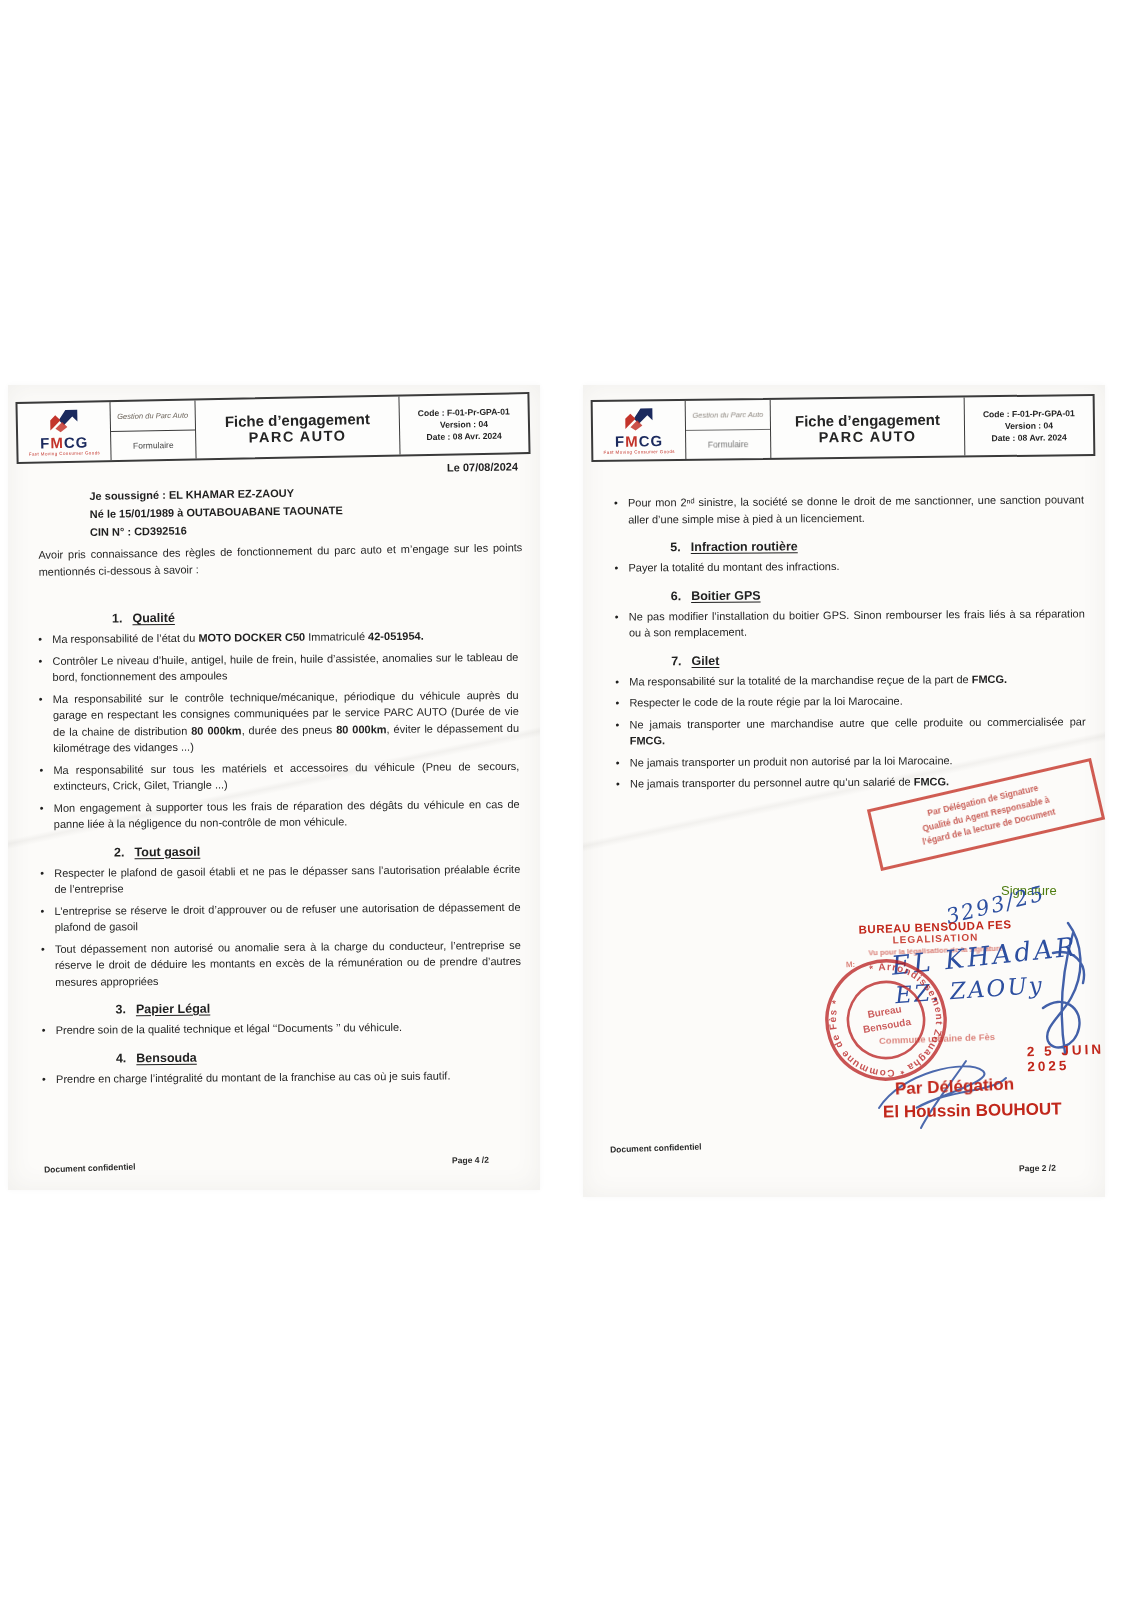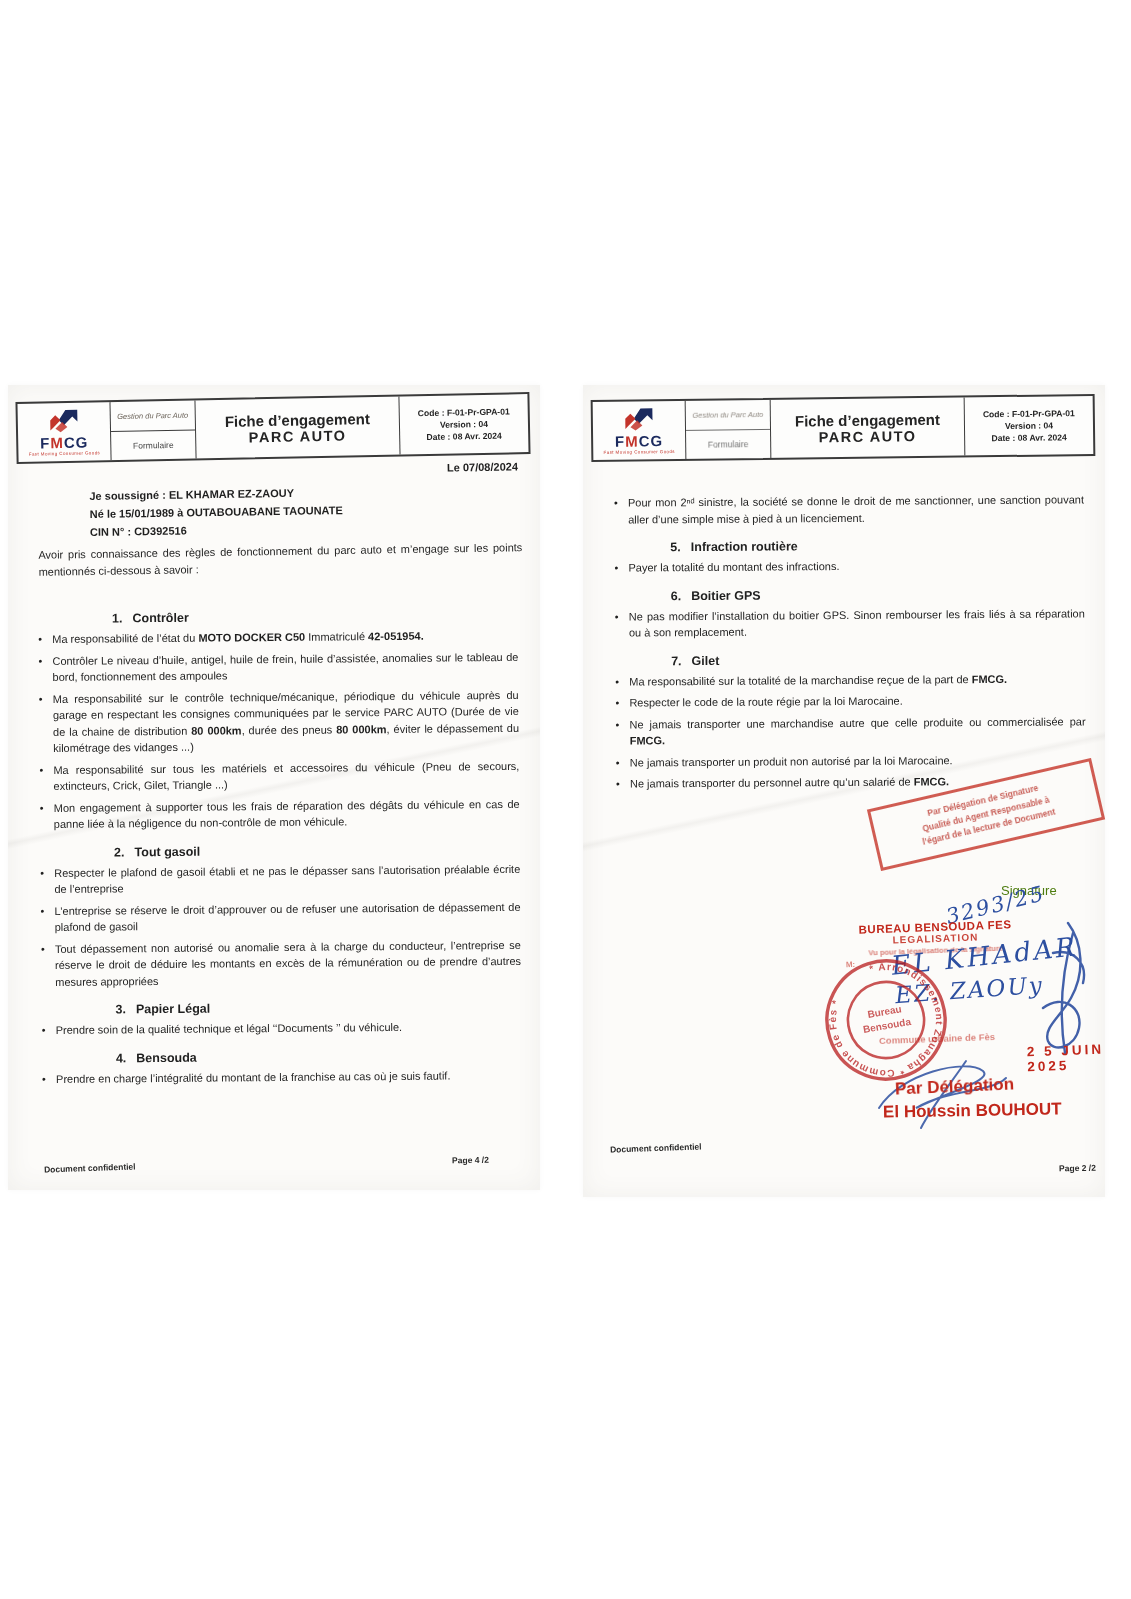--- a/index.html
+++ b/index.html
@@ -48,33 +48,33 @@
   .intro .iline{font-size:11px;font-weight:700;margin-left:52px;margin-bottom:6px;}
   .intro .ipara{font-size:11px;font-weight:500;margin-top:8px;text-align:justify;line-height:1.5;}
 
   
   .sections{position:absolute;left:30px;right:20px;}
   #p1-sections{top:212px;transform:rotate(-0.5deg);}
   #p2-sections{top:108px;transform:rotate(-0.4deg);}
   .sec-head{margin:13px 0 5px 76px;font-size:12.5px;font-weight:700;}
   #p2-sections .sec-head{margin-left:58px;}
   .sec-num{margin-right:10px;}
-  .sec-title{text-underline-offset:2px;}
+  .sec-title{text-decoration:underline;text-underline-offset:2px;}
   .blist{margin:0;}
   .bitem{position:relative;padding-left:16px;margin-bottom:5px;font-size:11px;font-weight:500;line-height:1.5;text-align:justify;}
   .bdot{position:absolute;left:2px;top:0;font-size:11px;}
   .b{font-weight:700;}
 
   
   .foot-left{position:absolute;font-size:8.5px;font-weight:700;color:#2a2a2a;}
   .foot-right{position:absolute;font-size:8.5px;font-weight:700;color:#2a2a2a;}
   #page1 .foot-left{left:36px;top:778px;transform:rotate(-2deg);}
   #page1 .foot-right{left:444px;top:770px;transform:rotate(-1deg);}
   #page2 .foot-left{left:27px;top:758px;transform:rotate(-2deg);}
-  #page2 .foot-right{left:436px;top:778px;transform:rotate(-1deg);margin-left:40px;}
+  #page2 .foot-right{left:436px;top:778px;transform:rotate(-1deg);}
 
   
   .stamp-red{color:#c1271b;}
   .delegation-box{
     position:absolute;left:288px;top:398px;width:212px;padding:8px 6px;
     border:3.5px solid rgba(193,39,27,.75);transform:rotate(-13deg);
     text-align:center;color:rgba(180,35,25,.72);filter:blur(.4px);
   }
   .delegation-box div{font-size:8.5px;font-weight:700;line-height:1.6;}
   .signature-label{position:absolute;left:418px;top:498px;font-size:13px;font-weight:400;color:#4d7c0f;}
@@ -128,21 +128,21 @@
   <div class="date-line">Le 07/08/2024</div>
 
   <div class="intro">
     <div class="iline">Je soussigné : EL KHAMAR EZ-ZAOUY</div>
     <div class="iline">Né le 15/01/1989 à OUTABOUABANE TAOUNATE</div>
     <div class="iline">CIN N° : CD392516</div>
     <div class="ipara">Avoir pris connaissance des règles de fonctionnement du parc auto et m’engage sur les points mentionnés ci-dessous à savoir :</div>
   </div>
 
   <div class="sections" id="p1-sections">
-      <div class="sec-head"><span class="sec-num">1.</span><span class="sec-title">Contrôler</span></div>
+      <div class="sec-head"><span class="sec-num">1.</span><span class="sec-title">Qualité</span></div>
       <div class="blist">
         <div class="bitem"><span class="bdot">•</span><span class="btext"><span>Ma responsabilité de l’état du </span><span class="b">MOTO DOCKER C50</span><span> Immatriculé </span><span class="b">42-051954.</span></span></div>
         <div class="bitem"><span class="bdot">•</span><span class="btext"><span>Contrôler Le niveau d’huile, antigel, huile de frein, huile d’assistée, anomalies sur le tableau de bord, fonctionnement des ampoules</span></span></div>
         <div class="bitem"><span class="bdot">•</span><span class="btext"><span>Ma responsabilité sur le contrôle technique/mécanique, périodique du véhicule auprès du garage en respectant les consignes communiquées par le service PARC AUTO (Durée de vie de la chaine de distribution </span><span class="b">80 000km</span><span>, durée des pneus </span><span class="b">80 000km</span><span>, éviter le dépassement du kilométrage des vidanges ...)</span></span></div>
         <div class="bitem"><span class="bdot">•</span><span class="btext"><span>Ma responsabilité sur tous les matériels et accessoires du véhicule (Pneu de secours, extincteurs, Crick, Gilet, Triangle ...)</span></span></div>
         <div class="bitem"><span class="bdot">•</span><span class="btext"><span>Mon engagement à supporter tous les frais de réparation des dégâts du véhicule en cas de panne liée à la négligence du non-contrôle de mon véhicule.</span></span></div>
       </div>
       <div class="sec-head"><span class="sec-num">2.</span><span class="sec-title">Tout gasoil</span></div>
       <div class="blist">
         <div class="bitem"><span class="bdot">•</span><span class="btext"><span>Respecter le plafond de gasoil établi et ne pas le dépasser sans l’autorisation préalable écrite de l’entreprise</span></span></div>

